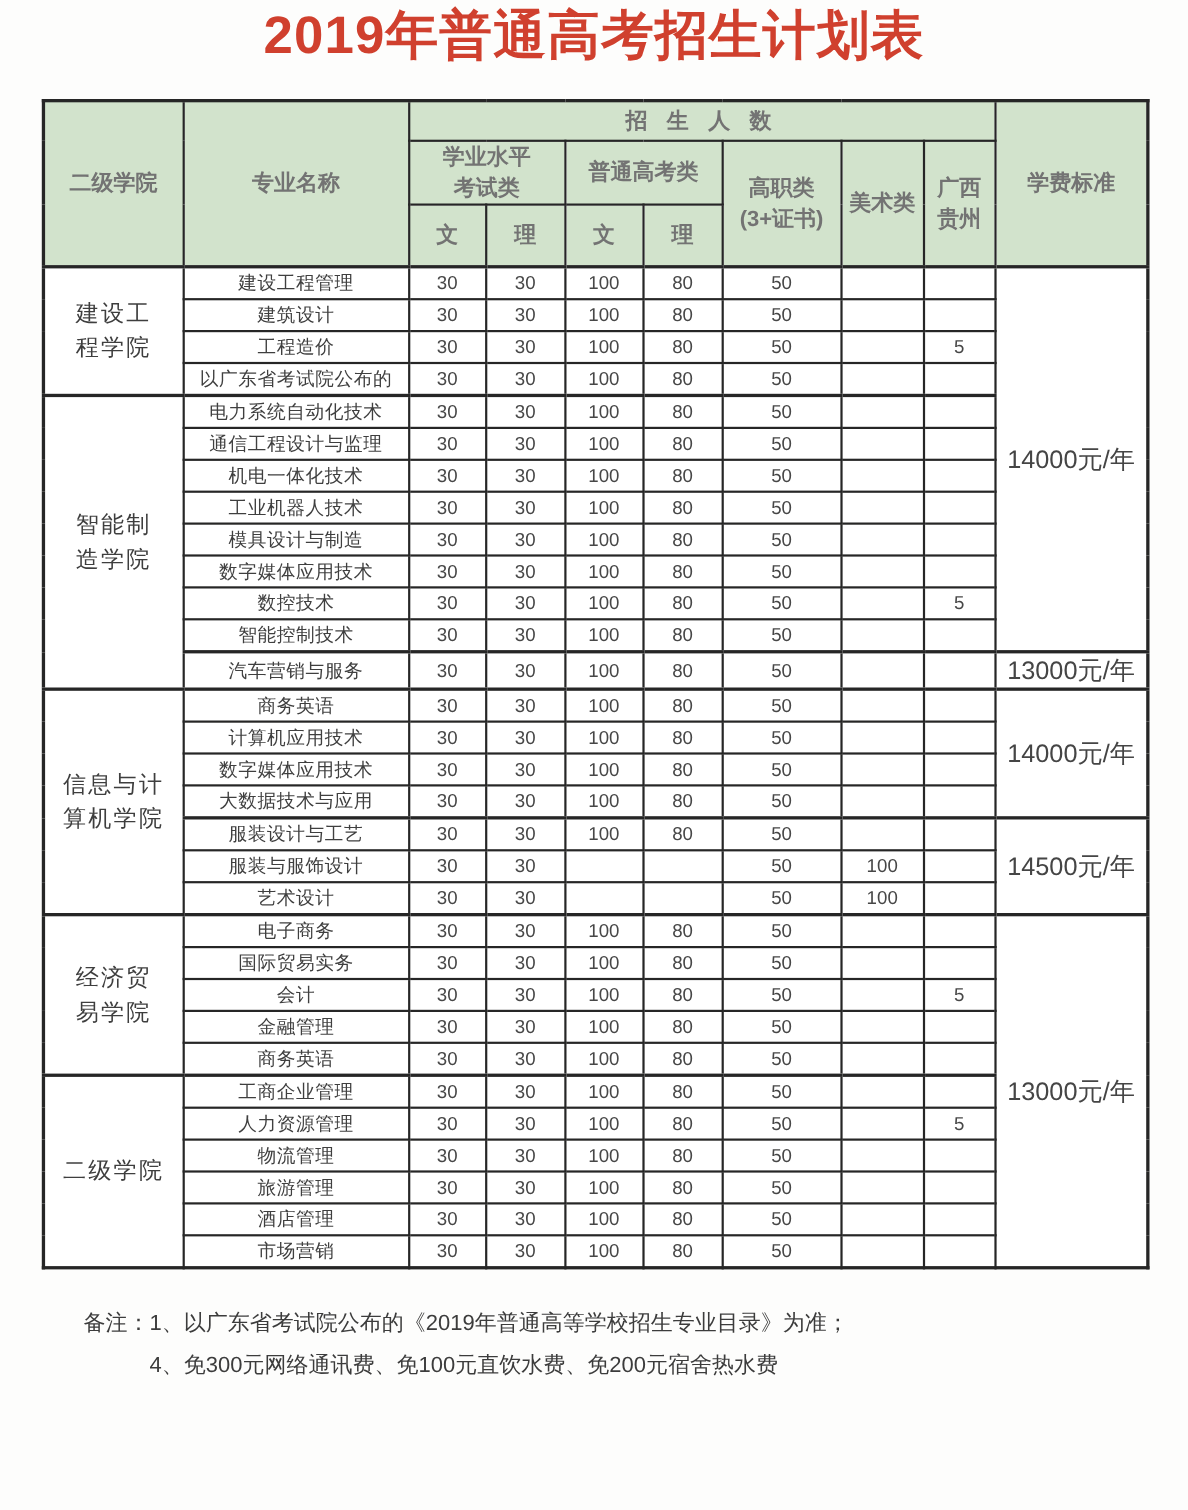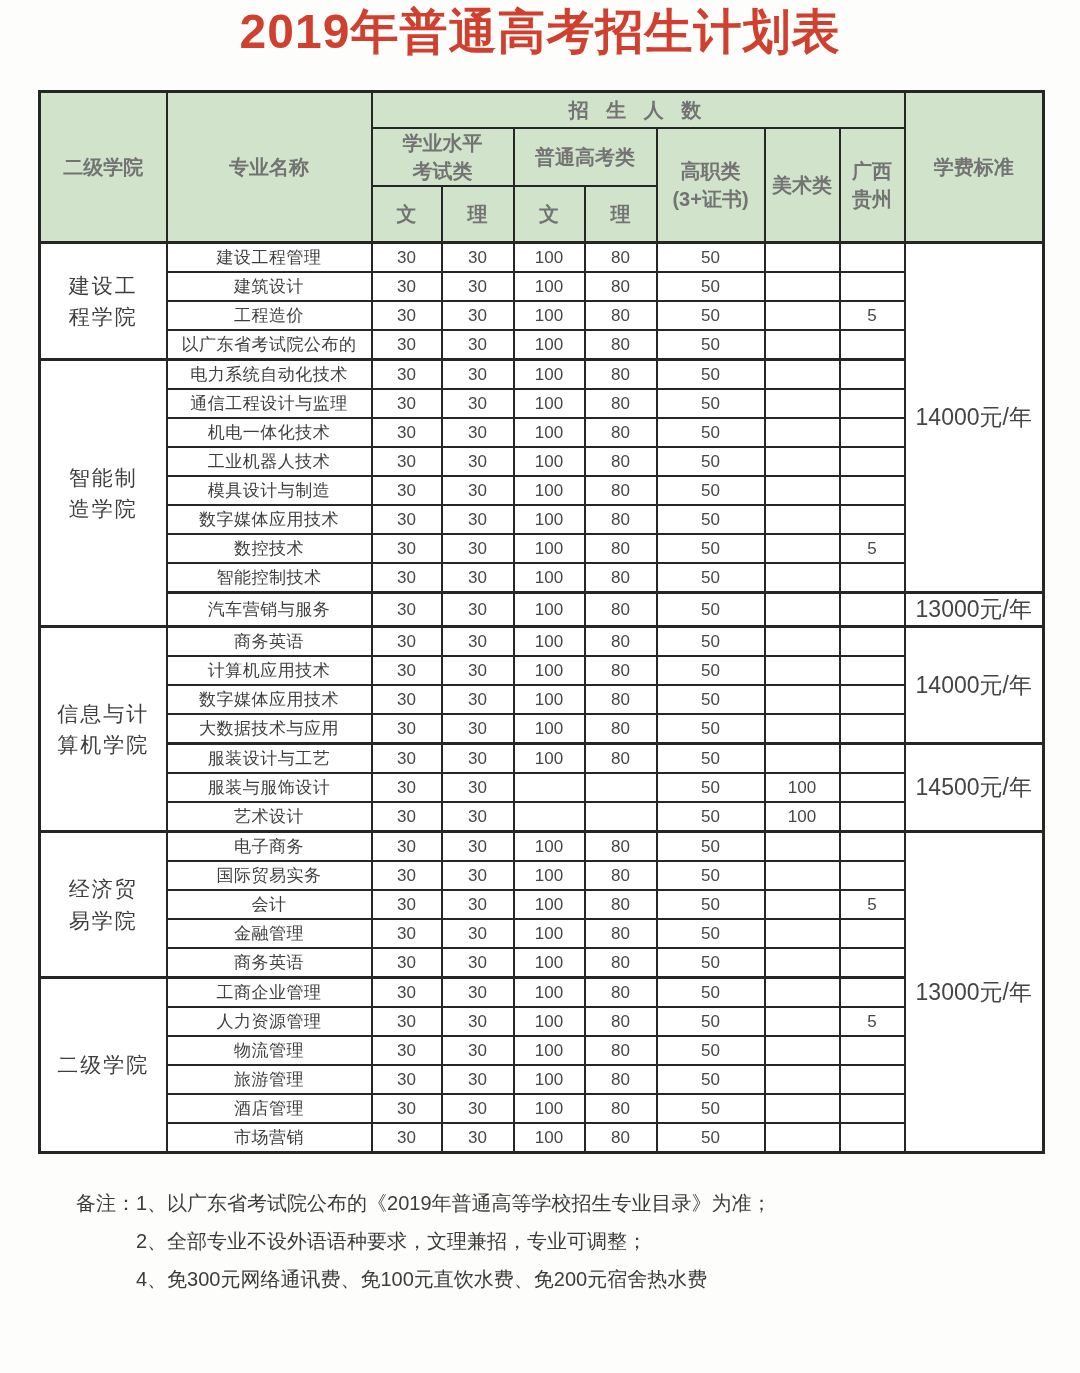--- a/index.html
+++ b/index.html
@@ -440,18 +440,17 @@
           <td></td>
           <td></td>
         </tr>
       </tbody>
   </table>
 
   <div class="notes">
     <span class="notes-label">备注：</span>
     <div class="notes-items">
       <div>1、以广东省考试院公布的《2019年普通高等学校招生专业目录》为准；</div>
-      <div>2、全部专业不设外语语种要求，文理兼招，专业可调整；</div>
       <div>4、免300元网络通讯费、免100元直饮水费、免200元宿舍热水费</div>
     </div>
   </div>
 
 </div>
 
 </body></html>

